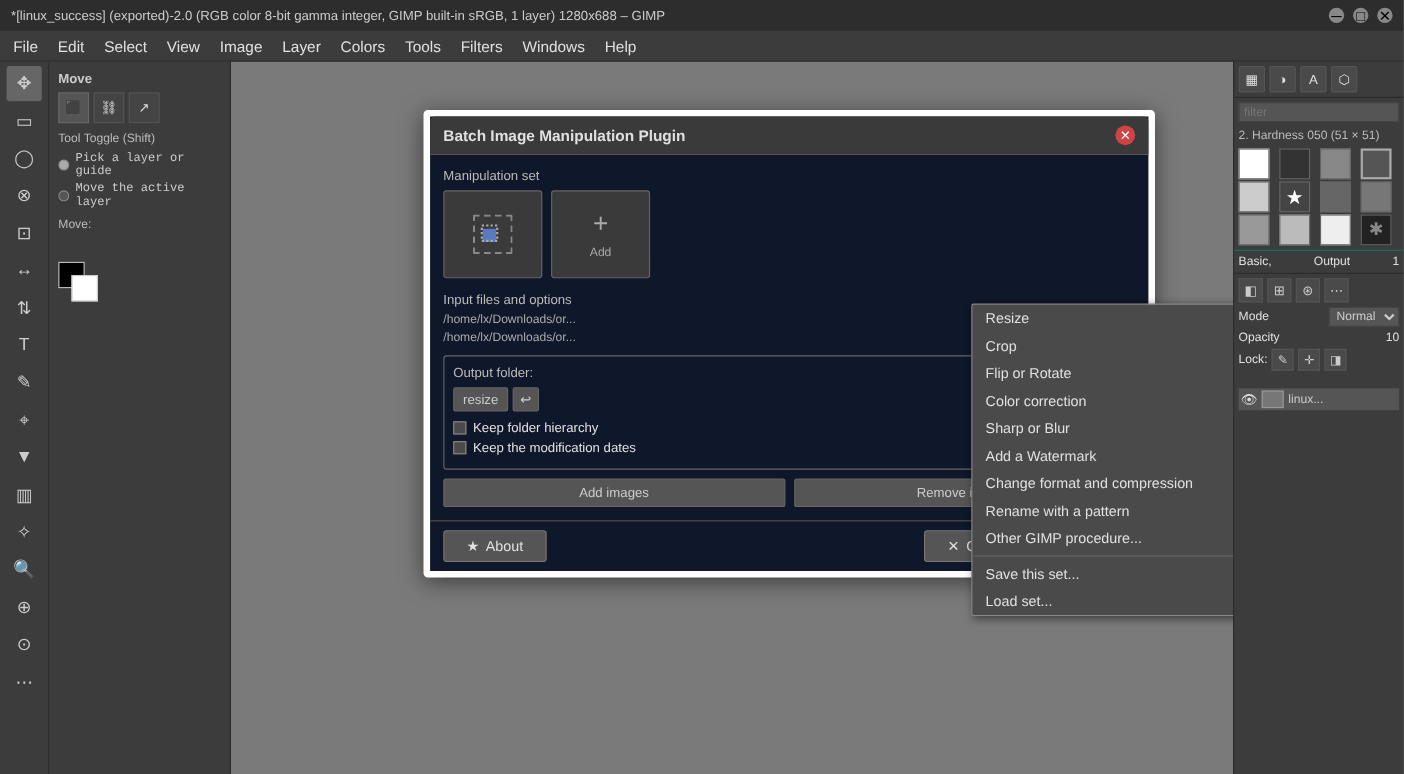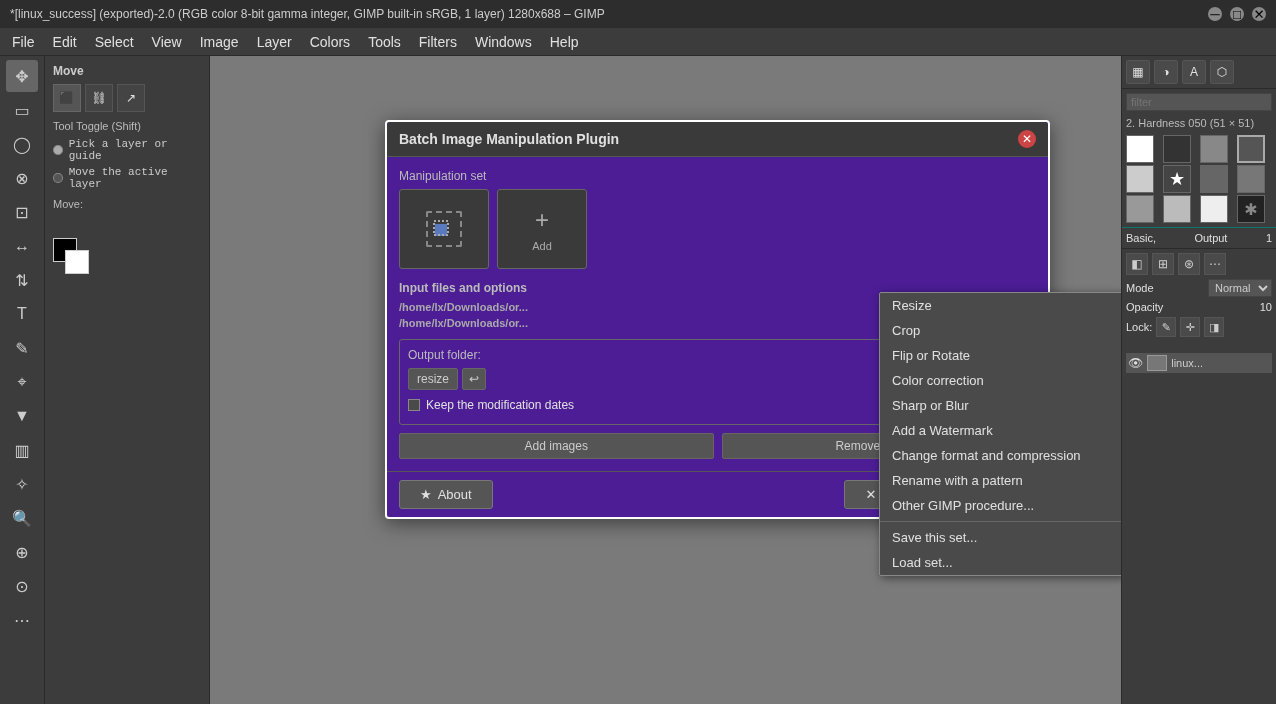--- a/index.html
+++ b/index.html
@@ -265,26 +265,26 @@
       font-size: 12px;
     }
     .layer-thumb {
       width: 20px; height: 16px;
       background: #777;
       border: 1px solid #999;
     }
 
     
     #dialog {
-      background: #4c1d95;
-      border: 2px solid #ffffff;
+      background: #0f172a;
+      border: 6px solid #ffffff;
       border-radius: 4px;
       width: 665px;
       position: absolute;
-      top: 64px;
+      top: 44px;
       left: 175px;
       box-shadow: 0 4px 20px rgba(0,0,0,0.5);
     }
     #dialog-title-bar {
       background: #3a3a3a;
       padding: 8px 12px;
       display: flex;
       justify-content: space-between;
       align-items: center;
       border-radius: 4px 4px 0 0;
@@ -350,21 +350,20 @@
     
     #dialog-content-area {
       display: flex;
       gap: 8px;
     }
     #dialog-left {
       flex: 1;
     }
     #input-files-section {
       margin-bottom: 8px;
-      font-weight: bold;
     }
     #input-files-label {
       font-size: 12px;
       color: #bbb;
       margin-bottom: 4px;
     }
     .file-path {
       font-size: 11px;
       color: #aaa;
       padding: 2px 0;
@@ -606,20 +605,24 @@
             </div>
 
             <div id="output-folder-section">
               <div id="output-folder-label">Output folder:</div>
               <div id="output-folder-row">
                 <button class="folder-name-btn">resize</button>
                 <button class="folder-reset-btn">↩</button>
               </div>
               <div class="checkbox-row">
                 <div class="cb-square"></div>
+                <span>Keep folder hierarchy</span>
+              </div>
+              <div class="checkbox-row">
+                <div class="cb-square"></div>
                 <span>Keep the modification dates</span>
               </div>
             </div>
 
             <div id="action-buttons-row">
               <button class="action-btn">Add images</button>
               <button class="action-btn">Remove images</button>
             </div>
           </div>
         </div>

